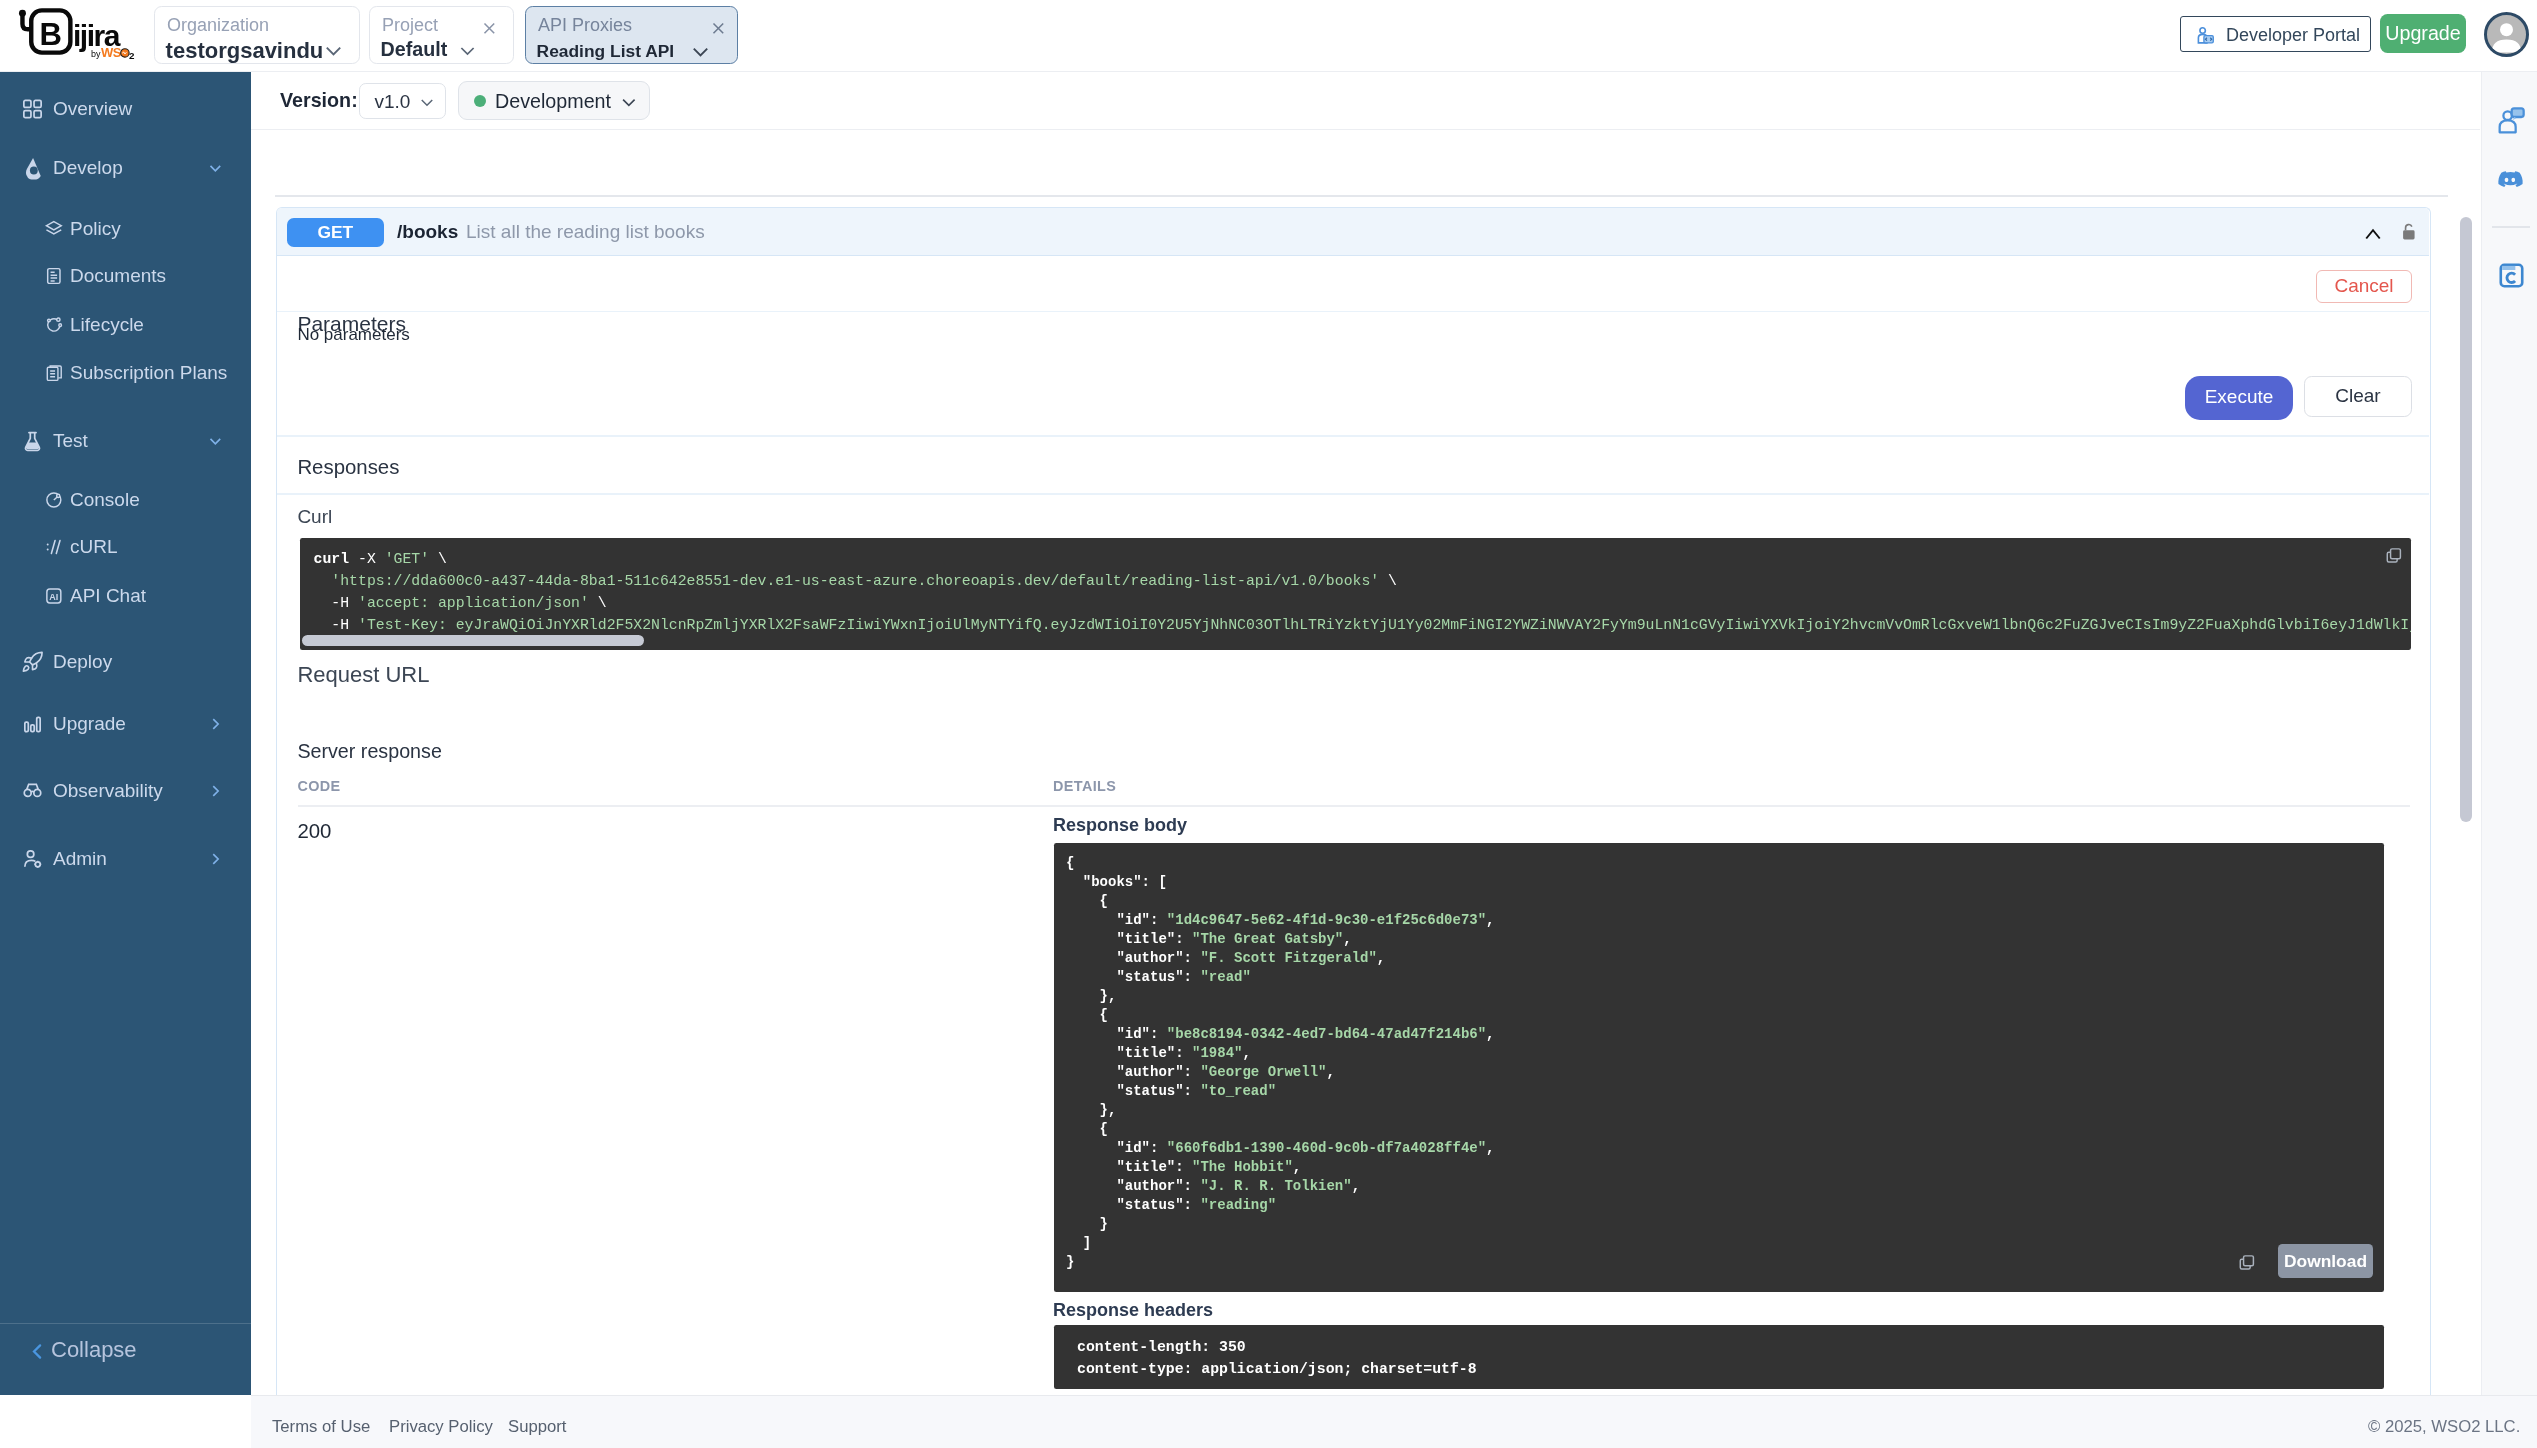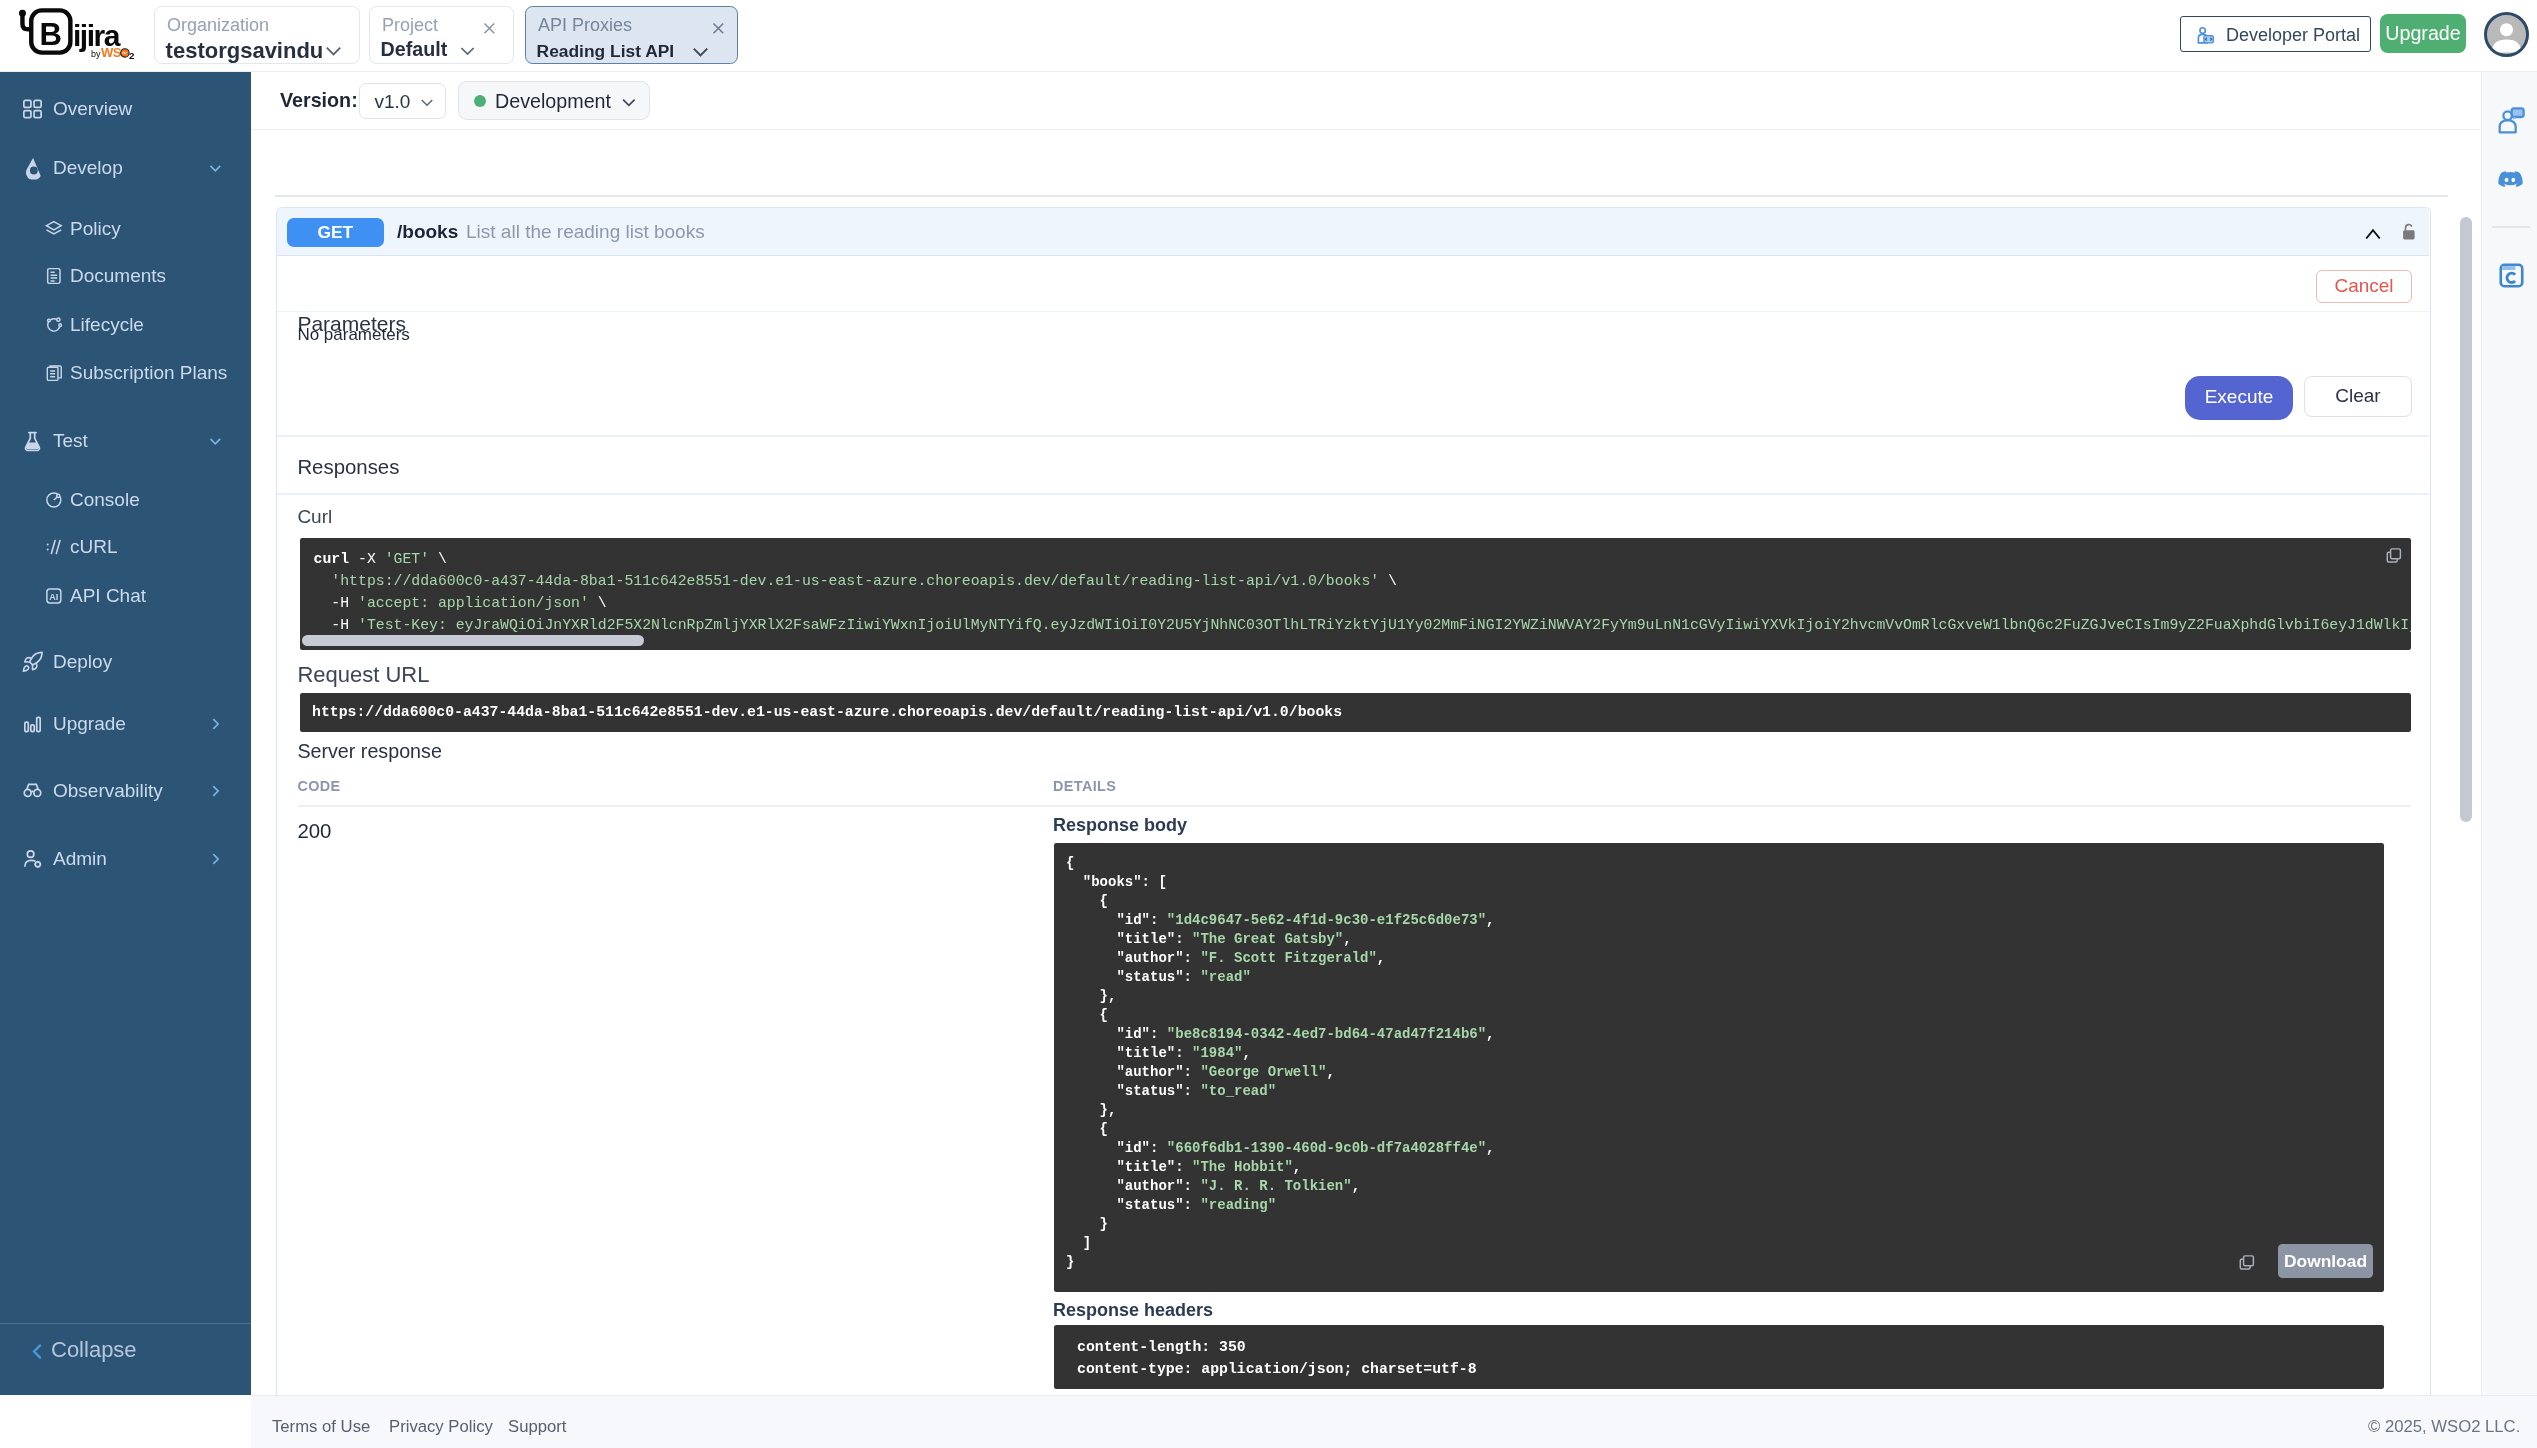--- a/index.html
+++ b/index.html
@@ -375,21 +375,20 @@
   -H <span class="g">'accept: application/json'</span> \
   -H <span class="g">'Test-Key: eyJraWQiOiJnYXRld2F5X2NlcnRpZmljYXRlX2FsaWFzIiwiYWxnIjoiUlMyNTYifQ.eyJzdWIiOiI0Y2U5YjNhNC03OTlhLTRiYzktYjU1Yy02MmFiNGI2YWZiNWVAY2FyYm9uLnN1cGVyIiwiYXVkIjoiY2hvcmVvOmRlcGxveW1lbnQ6c2FuZGJveCIsIm9yZ2FuaXphdGlvbiI6eyJ1dWlkIjoiZGRhNjAwYzAtYTQzNy00NGRhLThiYTEtNTExYzY0MmU4NTUxIn0sImtleXR5cGUiOiJTQU5EQk9YIiwic</span></pre>
     <svg class="abs" style="right:7.6px; top:7.6px;" viewBox="0 0 24 24" width="19.7" height="19.7" fill="none" stroke="#aab2bd" stroke-width="1.8">
       <rect x="8" y="3.5" width="12" height="12" rx="1.8"></rect>
         <path d="M16 15.5 v2.2 a1.8 1.8 0 0 1 -1.8 1.8 H5.8 A1.8 1.8 0 0 1 4 17.7 V9.3 a1.8 1.8 0 0 1 1.8 -1.8 H8"></path>
     </svg>
     <div class="abs" style="left:1.5px; bottom:3.8px; width:342px; height:11.4px; background:#c6cad4; border-radius:6px;"></div>
   </div>
 
   <div class="abs" style="left:20.4px; top:454px; font-size:22px; color:#3c4654;">Request URL</div>
-  <div class="codeblk" style="left:23px; top:485px; width:2111px; height:39px; line-height:39px; font-weight:700; font-size:14.8px; padding-left:12px; border-radius:2.3px;">https://dda600c0-a437-44da-8ba1-511c642e8551-dev.e1-us-east-azure.choreoapis.dev/default/reading-list-api/v1.0/books</div>
 
   <div class="abs" style="left:20.4px; top:532px; font-size:19.7px; color:#2a3342;">Server response</div>
 
   <div class="abs" style="left:20.4px; top:570px; font-size:14.4px; font-weight:700; letter-spacing:0.4px; color:#8c96ab;">CODE</div>
   <div class="abs" style="left:776px; top:570px; font-size:14.4px; font-weight:700; letter-spacing:0.4px; color:#8c96ab;">DETAILS</div>
   <div class="abs" style="left:21px; top:597px; width:2112px; height:1.5px; background:#eceef2;"></div>
 
   <div class="abs" style="left:20.4px; top:612px; font-size:20.4px; color:#1f2836;">200</div>
   <div class="abs" style="left:776px; top:607px; font-size:18px; font-weight:700; color:#2d3b52;">Response body</div>
 

